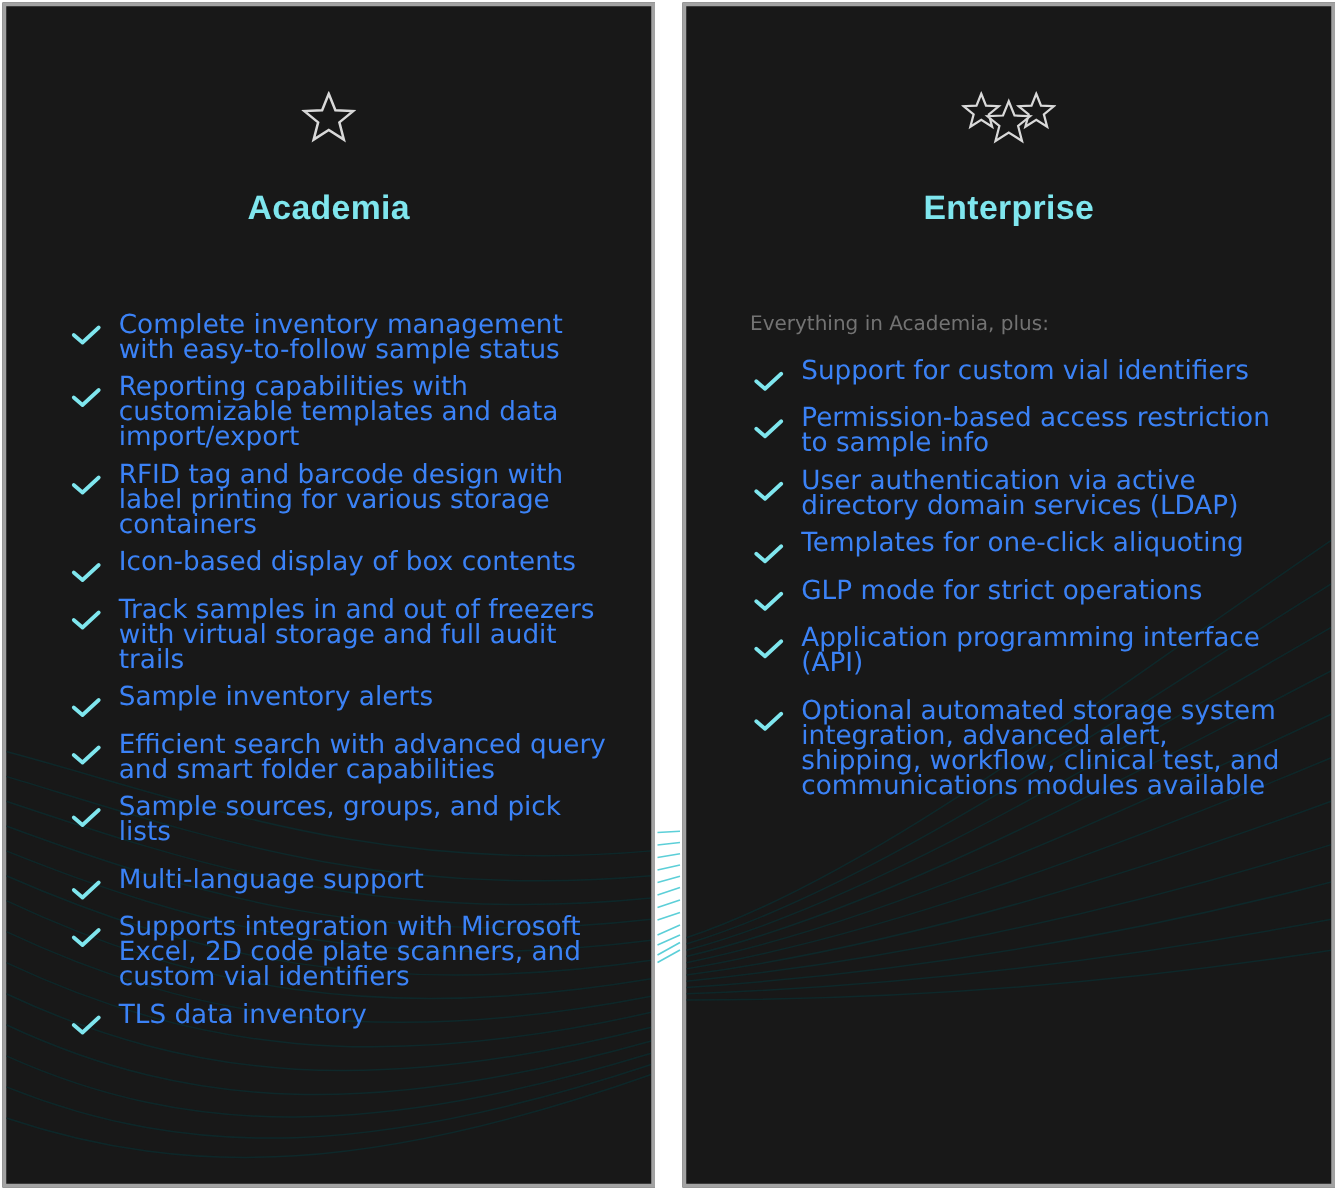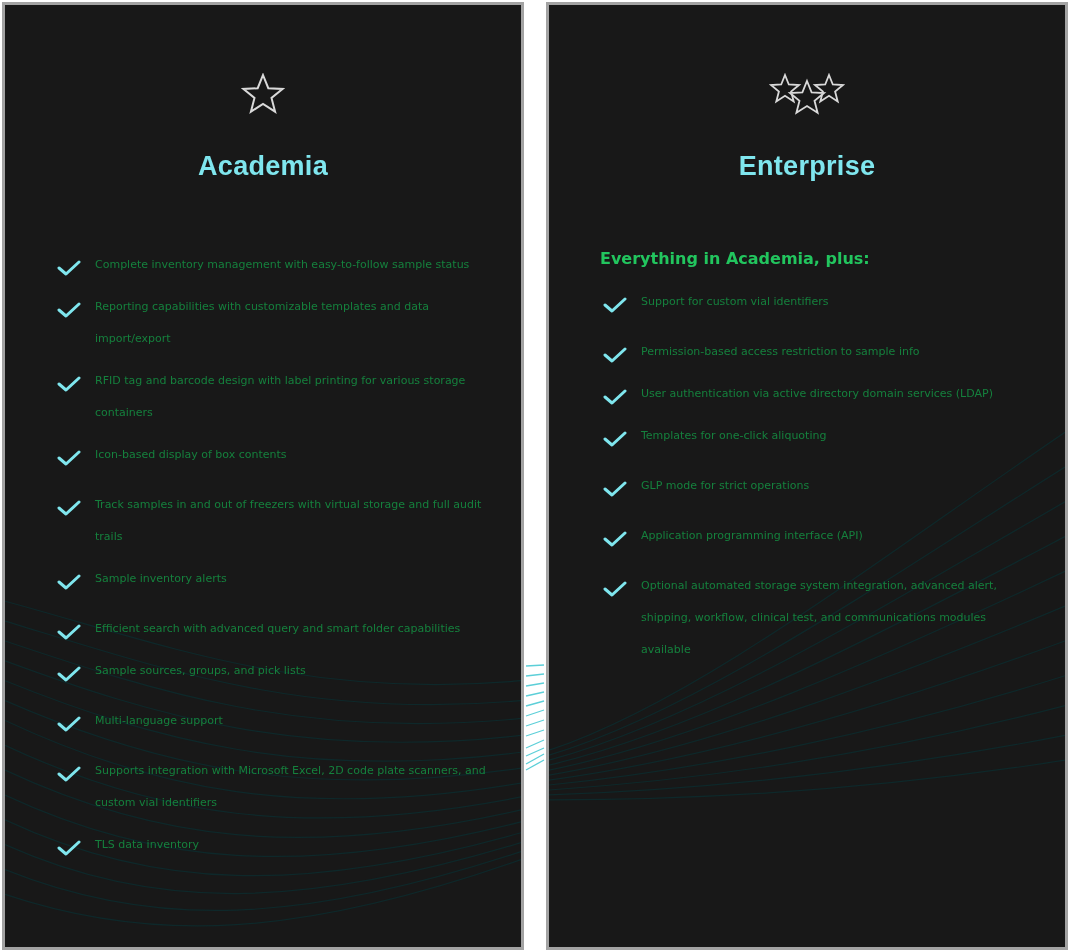--- a/index.html
+++ b/index.html
@@ -59,31 +59,31 @@
       list-style: none;
     }
     .card.left .list { left: 48px; top: 244px; width: 440px; }
     .card.right .list { left: 50px; top: 281px; width: 430px; }
 
     .subhead {
       position: absolute;
       left: 51px;
       top: 244px;
       font-family: "DejaVu Sans", sans-serif;
-      font-weight: bold;
+      font-weight: normal;
       font-size: 16px;
-      color: #22c55e;
+      color: #737373;
     }
 
     .item {
       position: relative;
       padding-left: 42px;
-      font-size: 11px;
-      line-height: 32px;
-      color: #15803d;
+      font-size: 21px;
+      line-height: 20px;
+      color: #3b82f6;
     }
     .check {
       position: absolute;
       left: 4px;
       top: 10px;
       width: 24px;
       height: 18px;
     }
   </style>
 </head>

